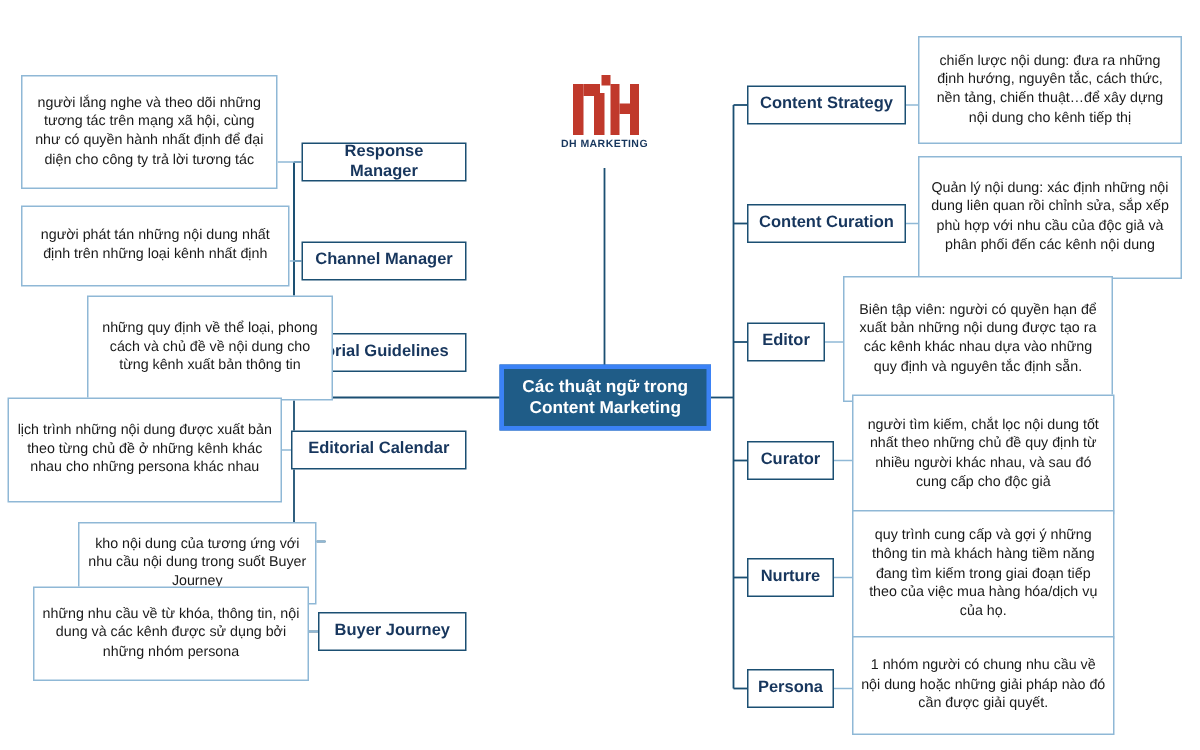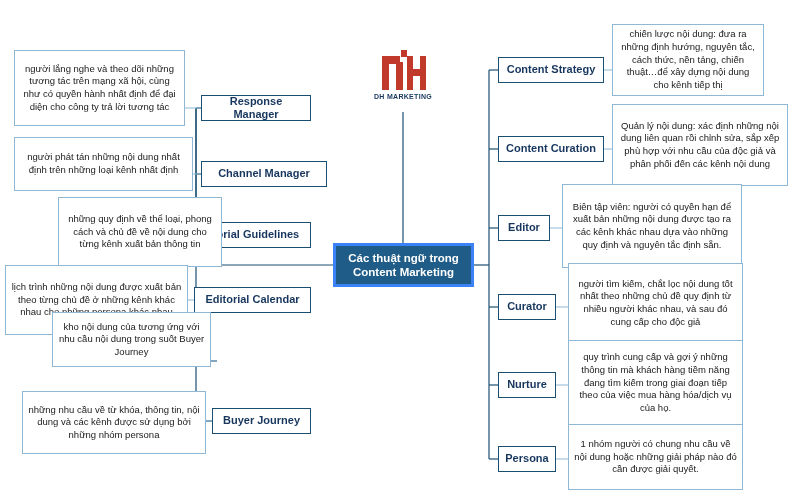--- a/index.html
+++ b/index.html
@@ -152,21 +152,21 @@
     <div class="label">DH MARKETING</div>
   </div>
 
   <div class="center-node" style="left:333px; top:243px; width:141px; height:44px;">
     <span>Các thuật ngữ trong Content Marketing</span>
   </div>
 
   <div class="node" style="left:201px; top:95px; width:110px; height:26px;">
     <span>Response Manager</span>
   </div>
-  <div class="node" style="left:201px; top:161px; width:126px; height:26px;">
+  <div class="node" style="left:201px; top:161px; width:110px; height:26px;">
     <span>Channel Manager</span>
   </div>
   <div class="node" style="left:184px; top:222px; width:127px; height:26px;">
     <span>Editorial Guidelines</span>
   </div>
   <div class="node" style="left:194px; top:287px; width:117px; height:26px;">
     <span>Editorial Calendar</span>
   </div>
   <div class="node" style="left:212px; top:408px; width:99px; height:26px;">
     <span>Buyer Journey</span>
@@ -177,21 +177,21 @@
   </div>
   <div class="leaf" style="left:14px; top:137px; width:179px; height:54px;">
     <span>người phát tán những nội dung nhất định trên những loại kênh nhất định</span>
   </div>
   <div class="leaf" style="left:14px; top:197px; width:164px; height:70px;margin-left:44px;">
     <span>những quy định về thể loại, phong cách và chủ đề về nội dung cho từng kênh xuất bản thông tin</span>
   </div>
   <div class="leaf" style="left:5px; top:265px; width:183px; height:70px;">
     <span>lịch trình những nội dung được xuất bản theo từng chủ đề ở những kênh khác nhau cho những persona khác nhau</span>
   </div>
-  <div class="leaf" style="left:52px; top:312px; width:159px; height:55px;">
+  <div class="leaf" style="left:52px; top:348px; width:159px; height:55px;">
     <span>kho nội dung của tương ứng với nhu cầu nội dung trong suốt Buyer Journey</span>
   </div>
   <div class="leaf" style="left:22px; top:391px; width:184px; height:63px;">
     <span>những nhu cầu về từ khóa, thông tin, nội dung và các kênh được sử dụng bởi những nhóm persona</span>
   </div>
 
   <div class="node" style="left:498px; top:57px; width:106px; height:26px;">
     <span>Content Strategy</span>
   </div>
   <div class="node" style="left:498px; top:136px; width:106px; height:26px;">
@@ -203,21 +203,21 @@
   <div class="node" style="left:498px; top:294px; width:58px; height:26px;">
     <span>Curator</span>
   </div>
   <div class="node" style="left:498px; top:372px; width:58px; height:26px;">
     <span>Nurture</span>
   </div>
   <div class="node" style="left:498px; top:446px; width:58px; height:26px;">
     <span>Persona</span>
   </div>
 
-  <div class="leaf" style="left:612px; top:24px; width:152px; height:72px;">
+  <div class="leaf" style="left:612px; top:24px; width:176px; height:72px;">
     <span>chiến lược nội dung: đưa ra những định hướng, nguyên tắc, cách thức, nền tảng, chiến thuật…để xây dựng nội dung cho kênh tiếp thị</span>
   </div>
   <div class="leaf" style="left:612px; top:104px; width:176px; height:82px;">
     <span>Quản lý nội dung: xác định những nội dung liên quan rồi chỉnh sửa, sắp xếp phù hợp với nhu cầu của độc giả và phân phối đến các kênh nội dung</span>
   </div>
   <div class="leaf" style="left:562px; top:184px; width:180px; height:84px;">
     <span>Biên tập viên: người có quyền hạn để xuất bản những nội dung được tạo ra các kênh khác nhau dựa vào những quy định và nguyên tắc định sẵn.</span>
   </div>
   <div class="leaf" style="left:568px; top:263px; width:175px; height:80px;">
     <span>người tìm kiếm, chắt lọc nội dung tốt nhất theo những chủ đề quy định từ nhiều người khác nhau, và sau đó cung cấp cho độc giả</span>

